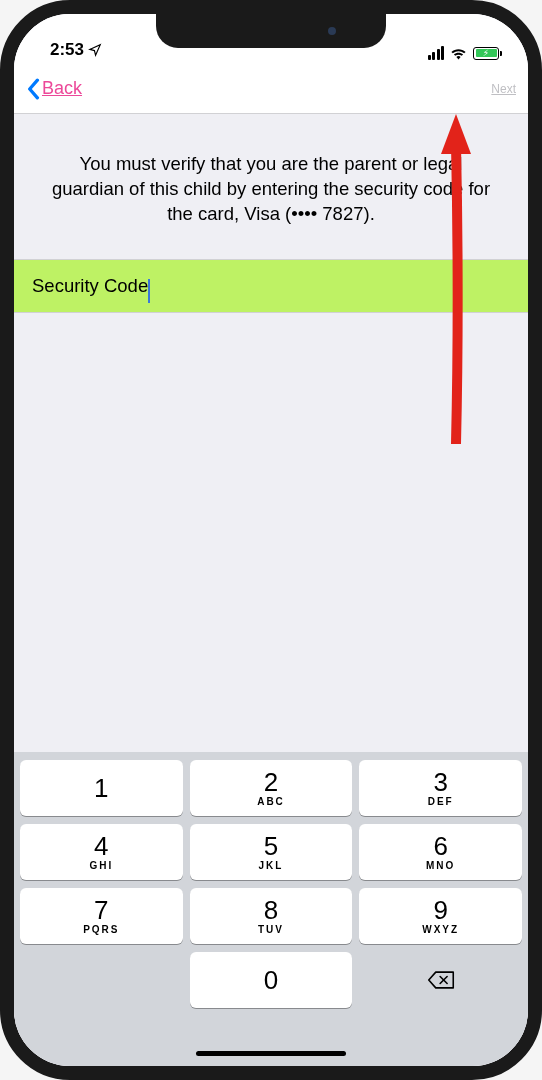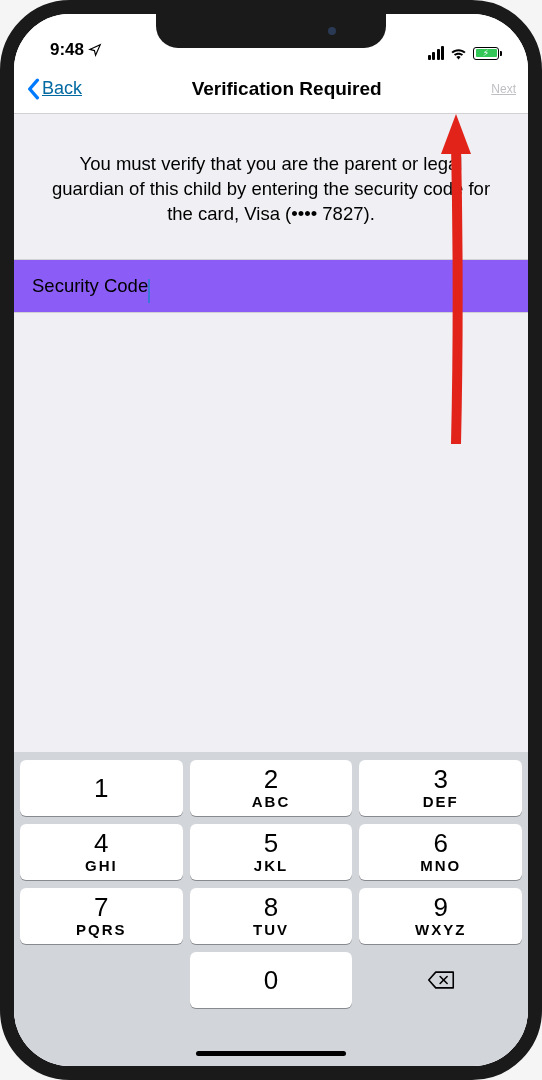--- a/index.html
+++ b/index.html
@@ -77,38 +77,38 @@
     height: 50px;
     background: #fff;
     display: flex;
     align-items: center;
     justify-content: space-between;
     padding: 0 12px;
     border-bottom: 1px solid #d1d1d4;
   }
   .back-button {
     display:flex; align-items:center; gap:2px;
-    color: #0369a1; font-size:18px;
+    color: #ec4899; font-size:18px;
   }
   .back-button span { text-decoration: underline; }
   .chevron-left { width:14px; height:22px; }
   .nav-title { font-size:19px; font-weight:600; color:#000; }
   .next-button { font-size:12px; color:#bfbfc3; text-decoration: underline; }
 
   .description {
     padding: 38px 30px 32px;
     text-align: center;
     font-size: 18.5px;
     line-height: 1.35;
     color: #000;
   }
   .description b { font-weight:400; }
 
   .input-row {
-    background: #8b5cf6;
+    background: #bef264;
     border-top: 1px solid #d1d1d4;
     border-bottom: 1px solid #d1d1d4;
     display:flex;
     align-items:center;
     padding: 14px 18px;
     gap: 0;
   }
   .input-label { font-size:18.5px; font-weight:400; color:#000; white-space:nowrap; }
   .input-field {
     flex:1;
@@ -135,21 +135,21 @@
     border-radius:6px;
     box-shadow: 0 1px 0 rgba(0,0,0,0.35);
     height:56px;
     display:flex;
     flex-direction:column;
     align-items:center;
     justify-content:center;
     cursor:pointer;
   }
   .key-digit { font-size:26px; font-weight:400; line-height:1; }
-  .key-letters { font-size:15px; font-weight:700; letter-spacing:2px; color:#000; margin-top:1px;}
+  .key-letters { font-size:10px; font-weight:700; letter-spacing:2px; color:#000; margin-top:1px;}
   .key-blank { background:transparent; box-shadow:none; }
   .key-backspace { background:transparent; box-shadow:none; display:flex; align-items:center; justify-content:center;}
   .backspace-svg { width:28px; height:20px; }
 
   .home-indicator {
     position:absolute;
     bottom:10px;
     left:50%;
     transform:translateX(-50%);
     width:150px;
@@ -172,21 +172,21 @@
 <body>
 
 <div class="phone-frame">
   <div class="notch">
     <div class="notch-dot"></div>
   </div>
   <div class="screen">
 
     <div class="status-bar">
       <div class="status-left">
-        <span>9:48</span>
+        <span>2:53</span>
         <svg width="14" height="14" viewBox="0 0 24 24" fill="none" stroke="#000" stroke-width="2">
           <path d="M3 11 L21 3 L13 21 L11 13 Z" fill="none"></path>
         </svg>
       </div>
       <div class="status-right">
         <div class="signal-bars">
           <span></span>
             <span></span>
             <span></span>
             <span></span>
@@ -207,21 +207,20 @@
       </div>
     </div>
 
     <div class="nav-bar">
       <div class="back-button">
         <svg class="chevron-left" viewBox="0 0 12 20" fill="none" stroke="#007aff" stroke-width="3" stroke-linecap="round" stroke-linejoin="round">
           <polyline points="10,2 3,10 10,18"></polyline>
         </svg>
         <span>Back</span>
       </div>
-      <div class="nav-title">Verification Required</div>
       <div class="next-button">Next</div>
     </div>
 
     <div class="description">
       <span>You must verify that you are the parent or legal guardian of this child by entering the security code for the card, </span><b>Visa (•••• 7827)</b><span>.</span>
     </div>
 
     <div class="input-row">
       <span class="input-label">Security Code</span>
       <div class="input-wrap">

